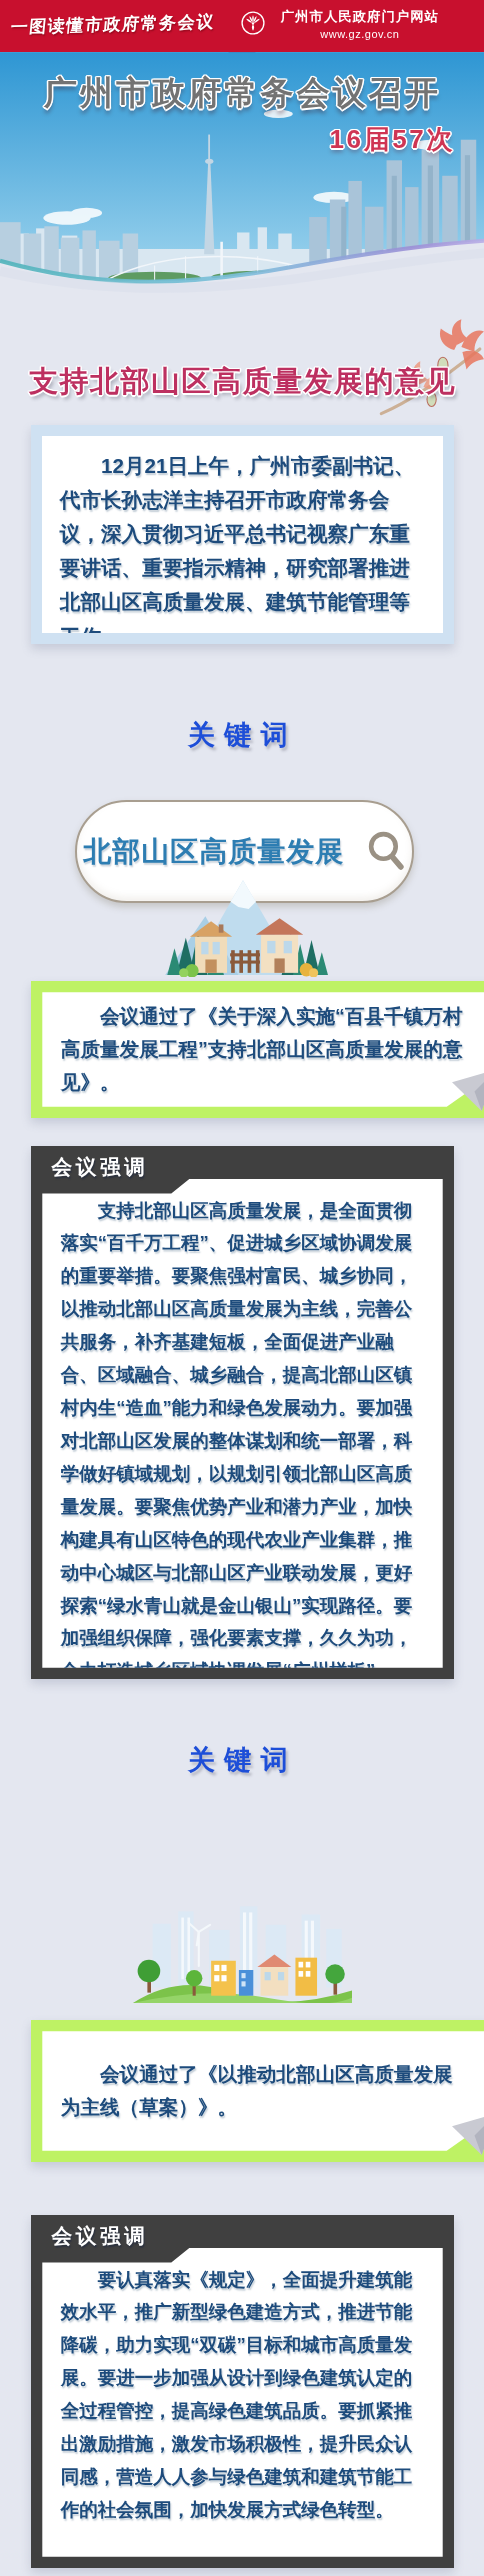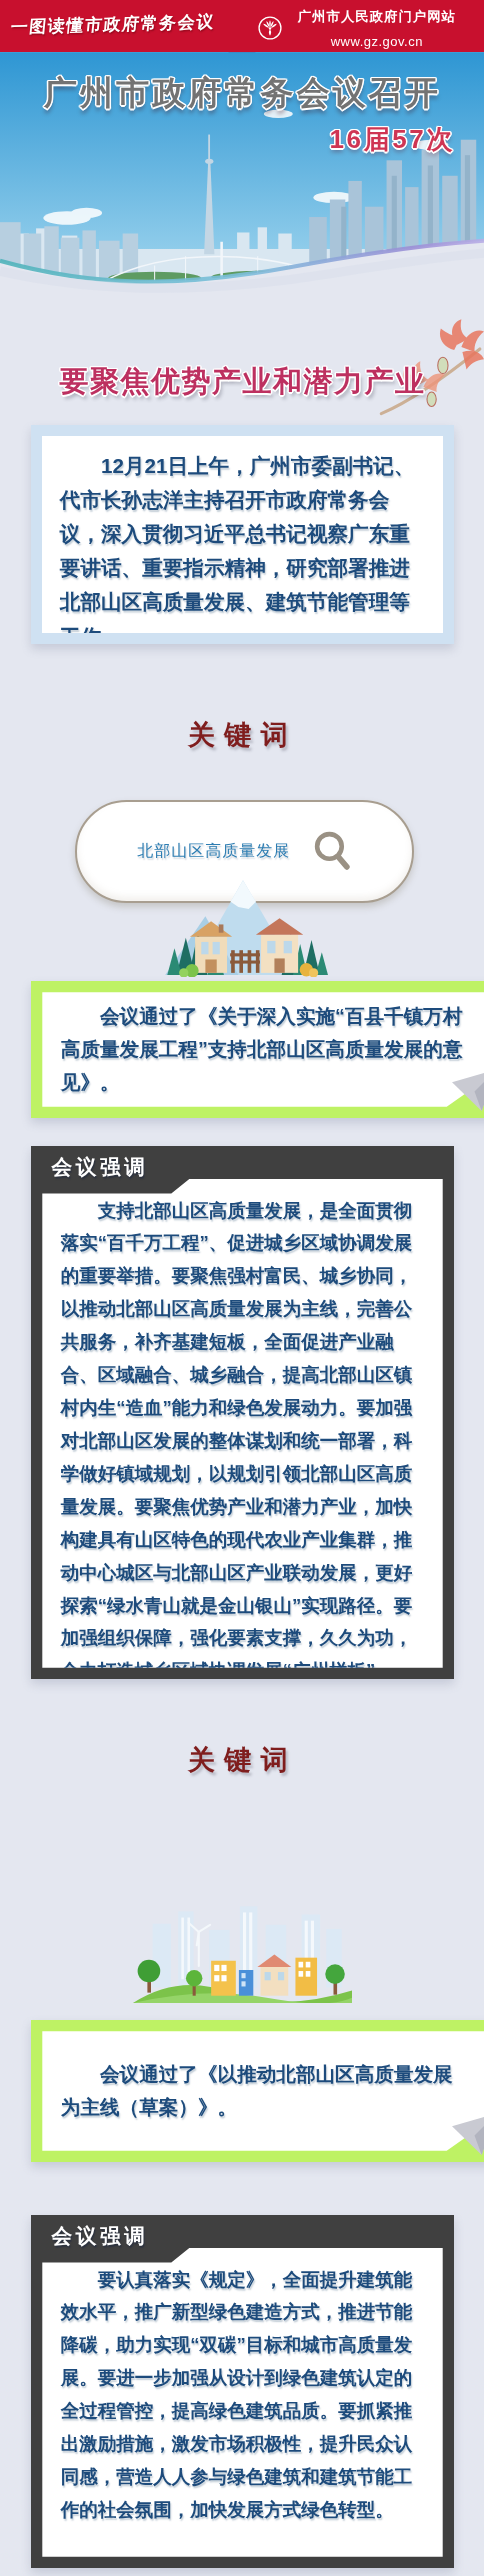--- a/index.html
+++ b/index.html
@@ -3,24 +3,24 @@
 <meta charset="utf-8">
 <style>
   html,body{margin:0;padding:0;background:#cfd3e0;}
   .canvas{position:relative;width:485px;height:2786px;margin:0 auto;background:#e4e7f0;
           overflow:hidden;font-family:"Liberation Sans",sans-serif;}
 
   
   .top-band{position:absolute;top:0;left:0;width:485px;height:52px;background:#c8102e;}
   .brand-script{position:absolute;left:11.3px;top:13.4px;color:#fff;font-size:17px;font-weight:700;
     letter-spacing:1.5px;transform:skewX(-7deg) rotate(-1.5deg);text-shadow:1px 1.5px 1.5px rgba(90,0,10,.45);}
-  .gov-brand{position:absolute;right:29px;top:8.2px;display:flex;align-items:center;gap:15px;}
+  .gov-brand{position:absolute;right:46px;top:8.2px;display:flex;align-items:center;gap:15px;}
   .gov-brand .txt{display:flex;flex-direction:column;align-items:center;}
   .gov-name{color:#fff;font-size:13.4px;font-weight:700;letter-spacing:1px;}
-  .gov-url{color:#fff;font-size:13px;margin-top:8px;letter-spacing:0.5px;}
+  .gov-url{color:#fff;font-size:11px;margin-top:2px;letter-spacing:0.5px;}
   .notch{position:absolute;top:52px;left:228px;width:0;height:0;
     border-left:14px solid transparent;border-right:14px solid transparent;border-top:13.4px solid #c8102e;}
 
   
   .hero{position:absolute;top:52px;left:0;width:485px;height:245px;}
   .hero svg{display:block;}
   .hero-title{position:absolute;top:18.5px;left:0;width:100%;text-align:center;
     font-size:33px;font-weight:900;letter-spacing:3.1px;color:#737373;
     text-shadow:-1.5px 0 #fff,1.5px 0 #fff,0 -1.5px #fff,0 1.5px #fff,-1px -1px #fff,1px -1px #fff,
       -1px 1px #fff,1px 1px #fff,0 4.6px 4.6px rgba(60,0,12,.38);}
@@ -51,25 +51,25 @@
 
   .blue-card{background:#404040;}
   .blue-card .inner{position:absolute;left:11.3px;right:11.3px;top:33px;bottom:11.3px;background:#fff;overflow:hidden;
     clip-path:polygon(0 14.4px,129px 14.4px,147px 0,100% 0,100% 100%,0 100%);}
   .blue-label{position:absolute;top:7.2px;left:20.6px;color:#fff;font-size:20.6px;font-weight:900;
     letter-spacing:3.6px;text-shadow:1px 1.5px 1.5px rgba(0,20,60,.35);}
   .blue-card p{margin:15.5px 18.5px;font-size:18.5px;line-height:1.78;text-indent:2em;}
 
   
   .kw-label{position:absolute;left:0;width:100%;text-align:center;font-size:27px;font-weight:900;
-    letter-spacing:9.3px;color:#7f1d1d;text-shadow:2.1px 2.6px 2.6px rgba(60,60,80,.28);}
+    letter-spacing:9.3px;color:#1d4ed8;text-shadow:2.1px 2.6px 2.6px rgba(60,60,80,.28);}
   .pill{position:absolute;left:75px;width:335px;height:99px;background:#fff;border:2.1px solid #a89e90;
     border-radius:62px;display:flex;align-items:center;justify-content:center;gap:21.6px;
     box-shadow:0 4.1px 7.2px rgba(120,110,90,.28), inset 0 -4.1px 7.2px rgba(160,150,130,.14);}
-  .pill .kw-text{font-size:16px;font-weight:400;color:#2d7db2;letter-spacing:1px;
+  .pill .kw-text{font-size:28px;font-weight:700;color:#2d7db2;letter-spacing:1px;
     text-shadow:1px 1.5px 1.5px rgba(0,40,80,.2);}
   .illus{position:absolute;}
 </style>
 </head>
 <body>
 
 <div class="canvas">
 
   <header class="top-band">
     <div class="brand-script">一图读懂市政府常务会议</div>
@@ -206,21 +206,21 @@
         <path d="M92,130 C76,112 80,92 96,84 C94,102 100,114 112,120 Z"></path>
         <path d="M102,134 C112,110 130,104 144,110 C132,120 126,132 128,144 Z"></path>
         <path d="M88,138 C68,134 58,118 64,102 C76,112 90,116 100,114 Z"></path>
       </g>
       <g fill="#cfdcb4" stroke="#b35a48" stroke-width="2">
         <ellipse cx="140" cy="92" rx="10" ry="16"></ellipse>
         <ellipse cx="118" cy="158" rx="9" ry="14"></ellipse>
       </g>
     </svg>
   </span>
-  <h2 class="topic-title">要聚焦优势产业和潜力产业</h2>
+  <h2 class="topic-title">支持北部山区高质量发展的意见</h2>
 
   <section class="card intro-card" style="top:425px;height:219px;">
     <div class="inner">
       <p class="navy">12月21日上午，广州市委副书记、代市长孙志洋主持召开市政府常务会议，深入贯彻习近平总书记视察广东重要讲话、重要指示精神，研究部署推进北部山区高质量发展、建筑节能管理等工作。</p>
     </div>
   </section>
 
   <div class="kw-label" style="top:717px;">关键词</div>
   <div class="pill" style="top:800px;">
     <span class="kw-text">北部山区高质量发展</span>

